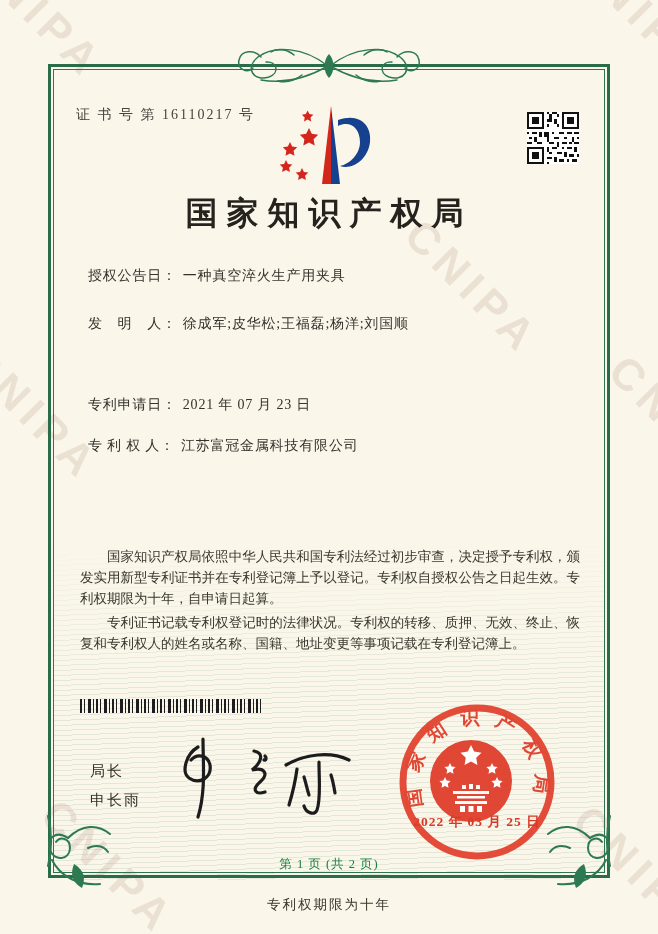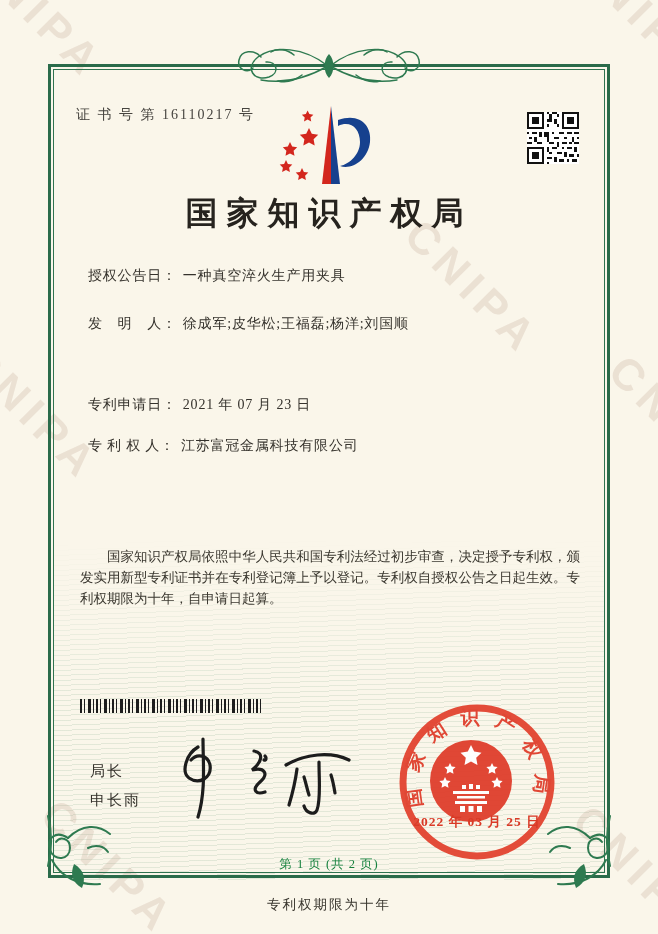--- a/index.html
+++ b/index.html
@@ -204,20 +204,21 @@
   </div>
   <div class="row" style="top:396px;">
     <span class="lbl">专利申请日：</span><span class="val">2021 年 07 月 23 日</span>
   </div>
   <div class="row" style="top:437px;">
     <span class="lbl">专 利 权 人：</span><span class="val">江苏富冠金属科技有限公司</span>
   </div>
 
   <div class="paras">
     <p>国家知识产权局依照中华人民共和国专利法经过初步审查，决定授予专利权，颁发实用新型专利证书并在专利登记簿上予以登记。专利权自授权公告之日起生效。专利权期限为十年，自申请日起算。</p>
+    <p>专利证书记载专利权登记时的法律状况。专利权的转移、质押、无效、终止、恢复和专利权人的姓名或名称、国籍、地址变更等事项记载在专利登记簿上。</p>
   </div>
 
   <div class="barcode"></div>
 
   <div class="signer">
     <div>局长</div>
     <div>申长雨</div>
   </div>
 
   <svg class="signature" width="190" height="90" viewBox="0 0 190 90">

